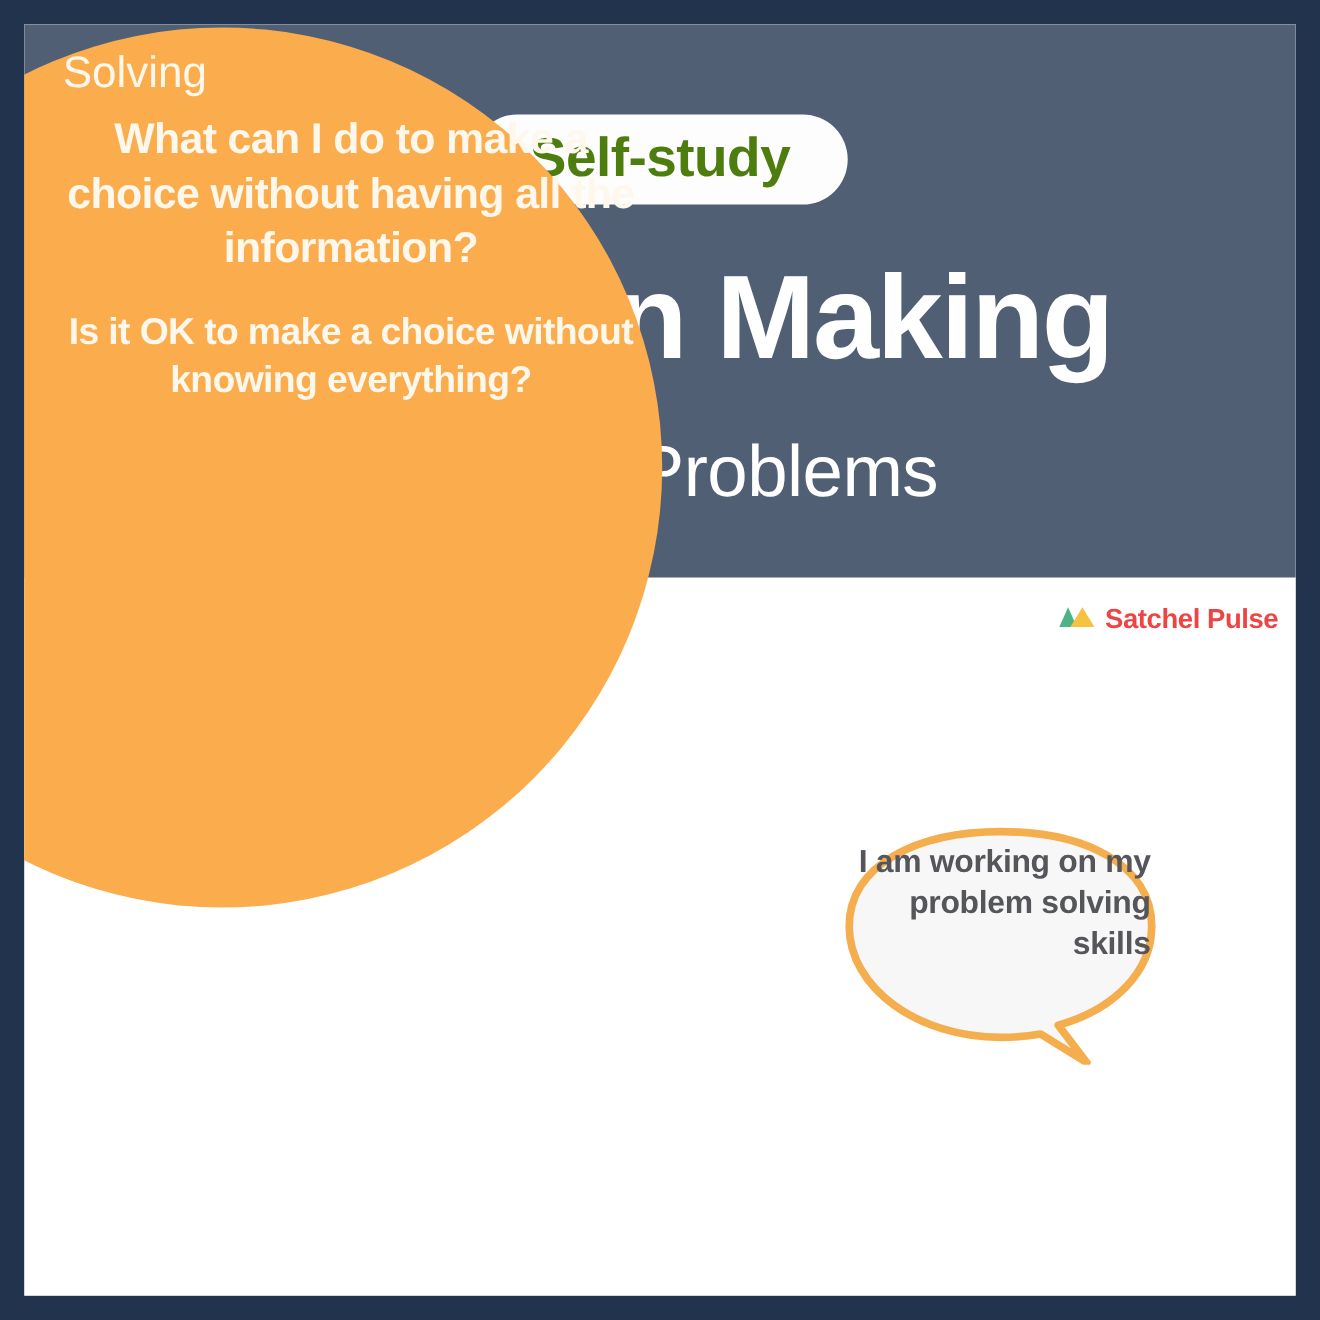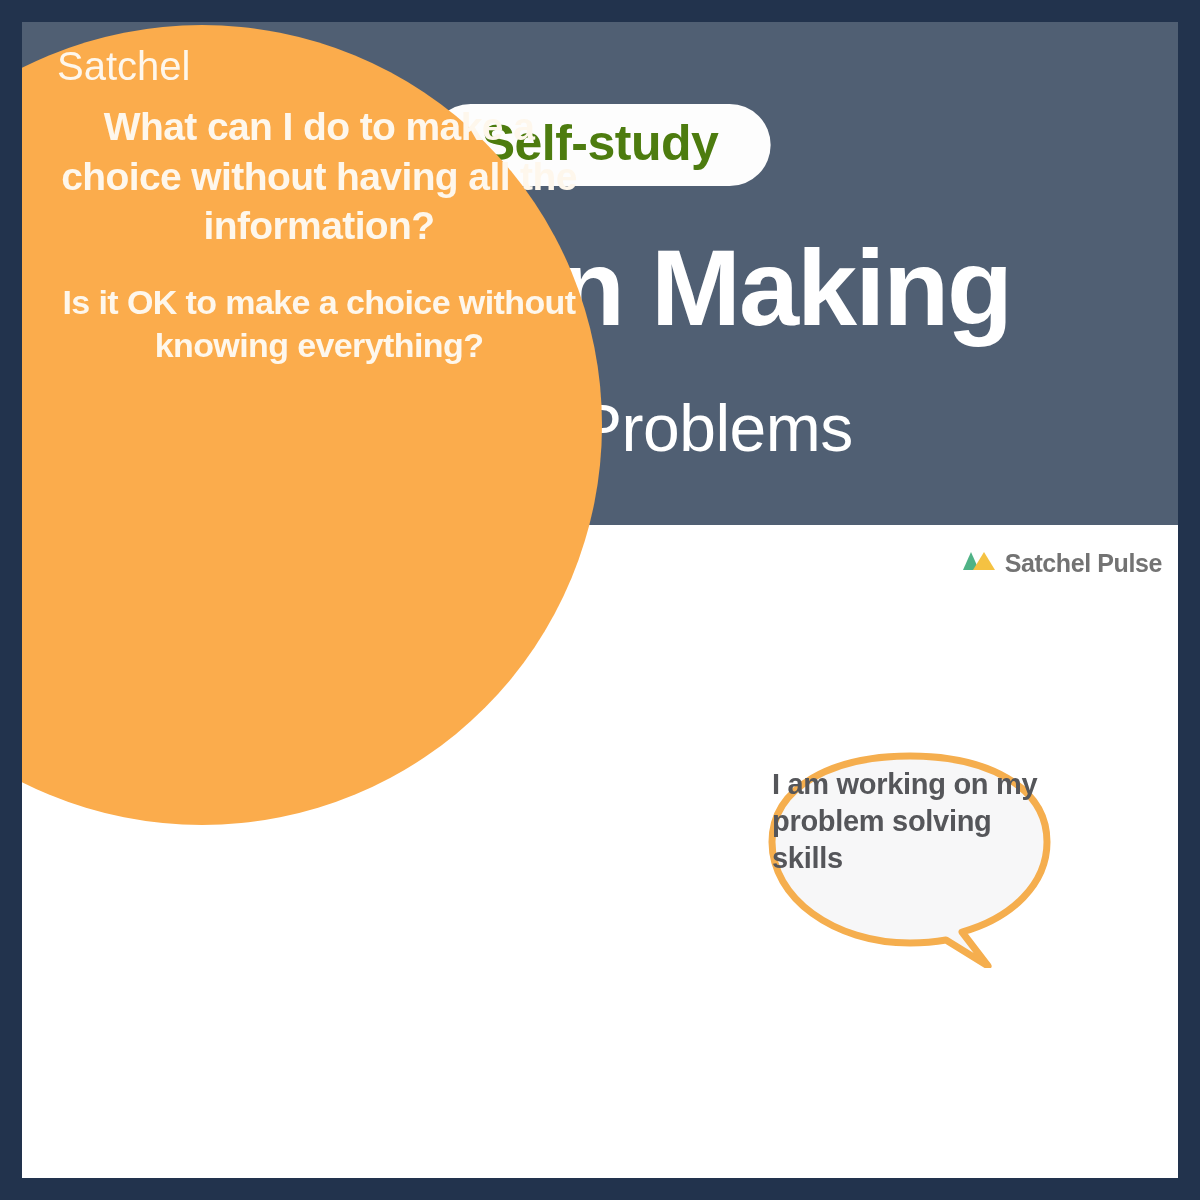--- a/index.html
+++ b/index.html
@@ -90,21 +90,21 @@
   .brand {
     position: absolute;
     right: 16px;
     top: 528px;
     display: flex;
     align-items: center;
     gap: 9px;
   }
   .brand-mark { display: block; }
   .brand-name {
-    color: #737373;
+    color: #ef4444;
     font-size: 25px;
     font-weight: bold;
     letter-spacing: -0.4px;
     line-height: 1;
   }
 
   
   .question-circle {
     position: absolute;
     left: -220px;
@@ -160,21 +160,21 @@
   .speech-bubble svg {
     position: absolute;
     left: 0;
     top: 0;
   }
   .bubble-text {
     position: absolute;
     left: 22px;
     top: 28px;
     width: 274px;
-    text-align: left;
+    text-align: right;
     color: #55565A;
     font-size: 29px;
     font-weight: bold;
     line-height: 1.27;
     letter-spacing: -0.3px;
   }
 </style>
 </head>
 <body>
 
@@ -196,21 +196,21 @@
           <polygon points="9,2 17,20 1,20" fill="#4FB286"></polygon>
           <polygon points="22,2 33,20 11,20" fill="#F5C242"></polygon>
         </svg>
       </span>
       <span class="brand-name">Satchel Pulse</span>
     </div>
 
     <div class="question-circle"></div>
 
     <div class="question-body">
-      <div class="question-label">Satchel</div>
+      <div class="question-label">Solving</div>
       <div class="question-text-1">What can I do to make a choice without having all the information?</div>
       <div class="question-text-2">Is it OK to make a choice without knowing everything?</div>
     </div>
 
     <div class="speech-bubble">
       <svg width="320" height="230" viewBox="0 0 320 230" xmlns="http://www.w3.org/2000/svg">
         <g>
           <path d="M 22 104
                    C 22 48, 84 18, 160 18
                    C 236 18, 297 48, 297 104

